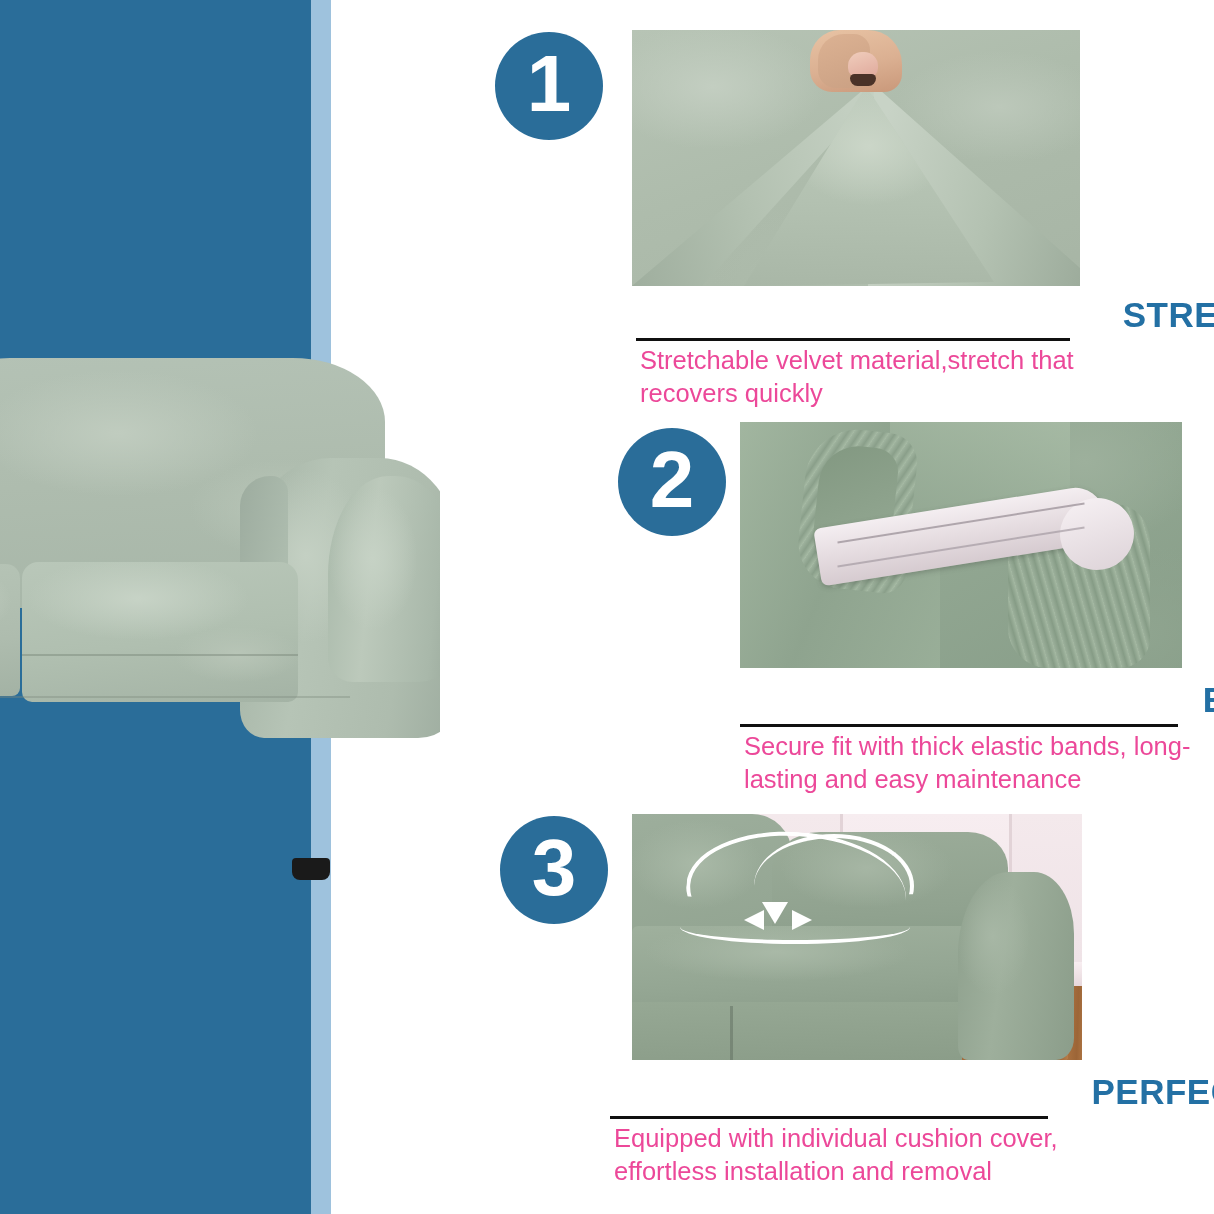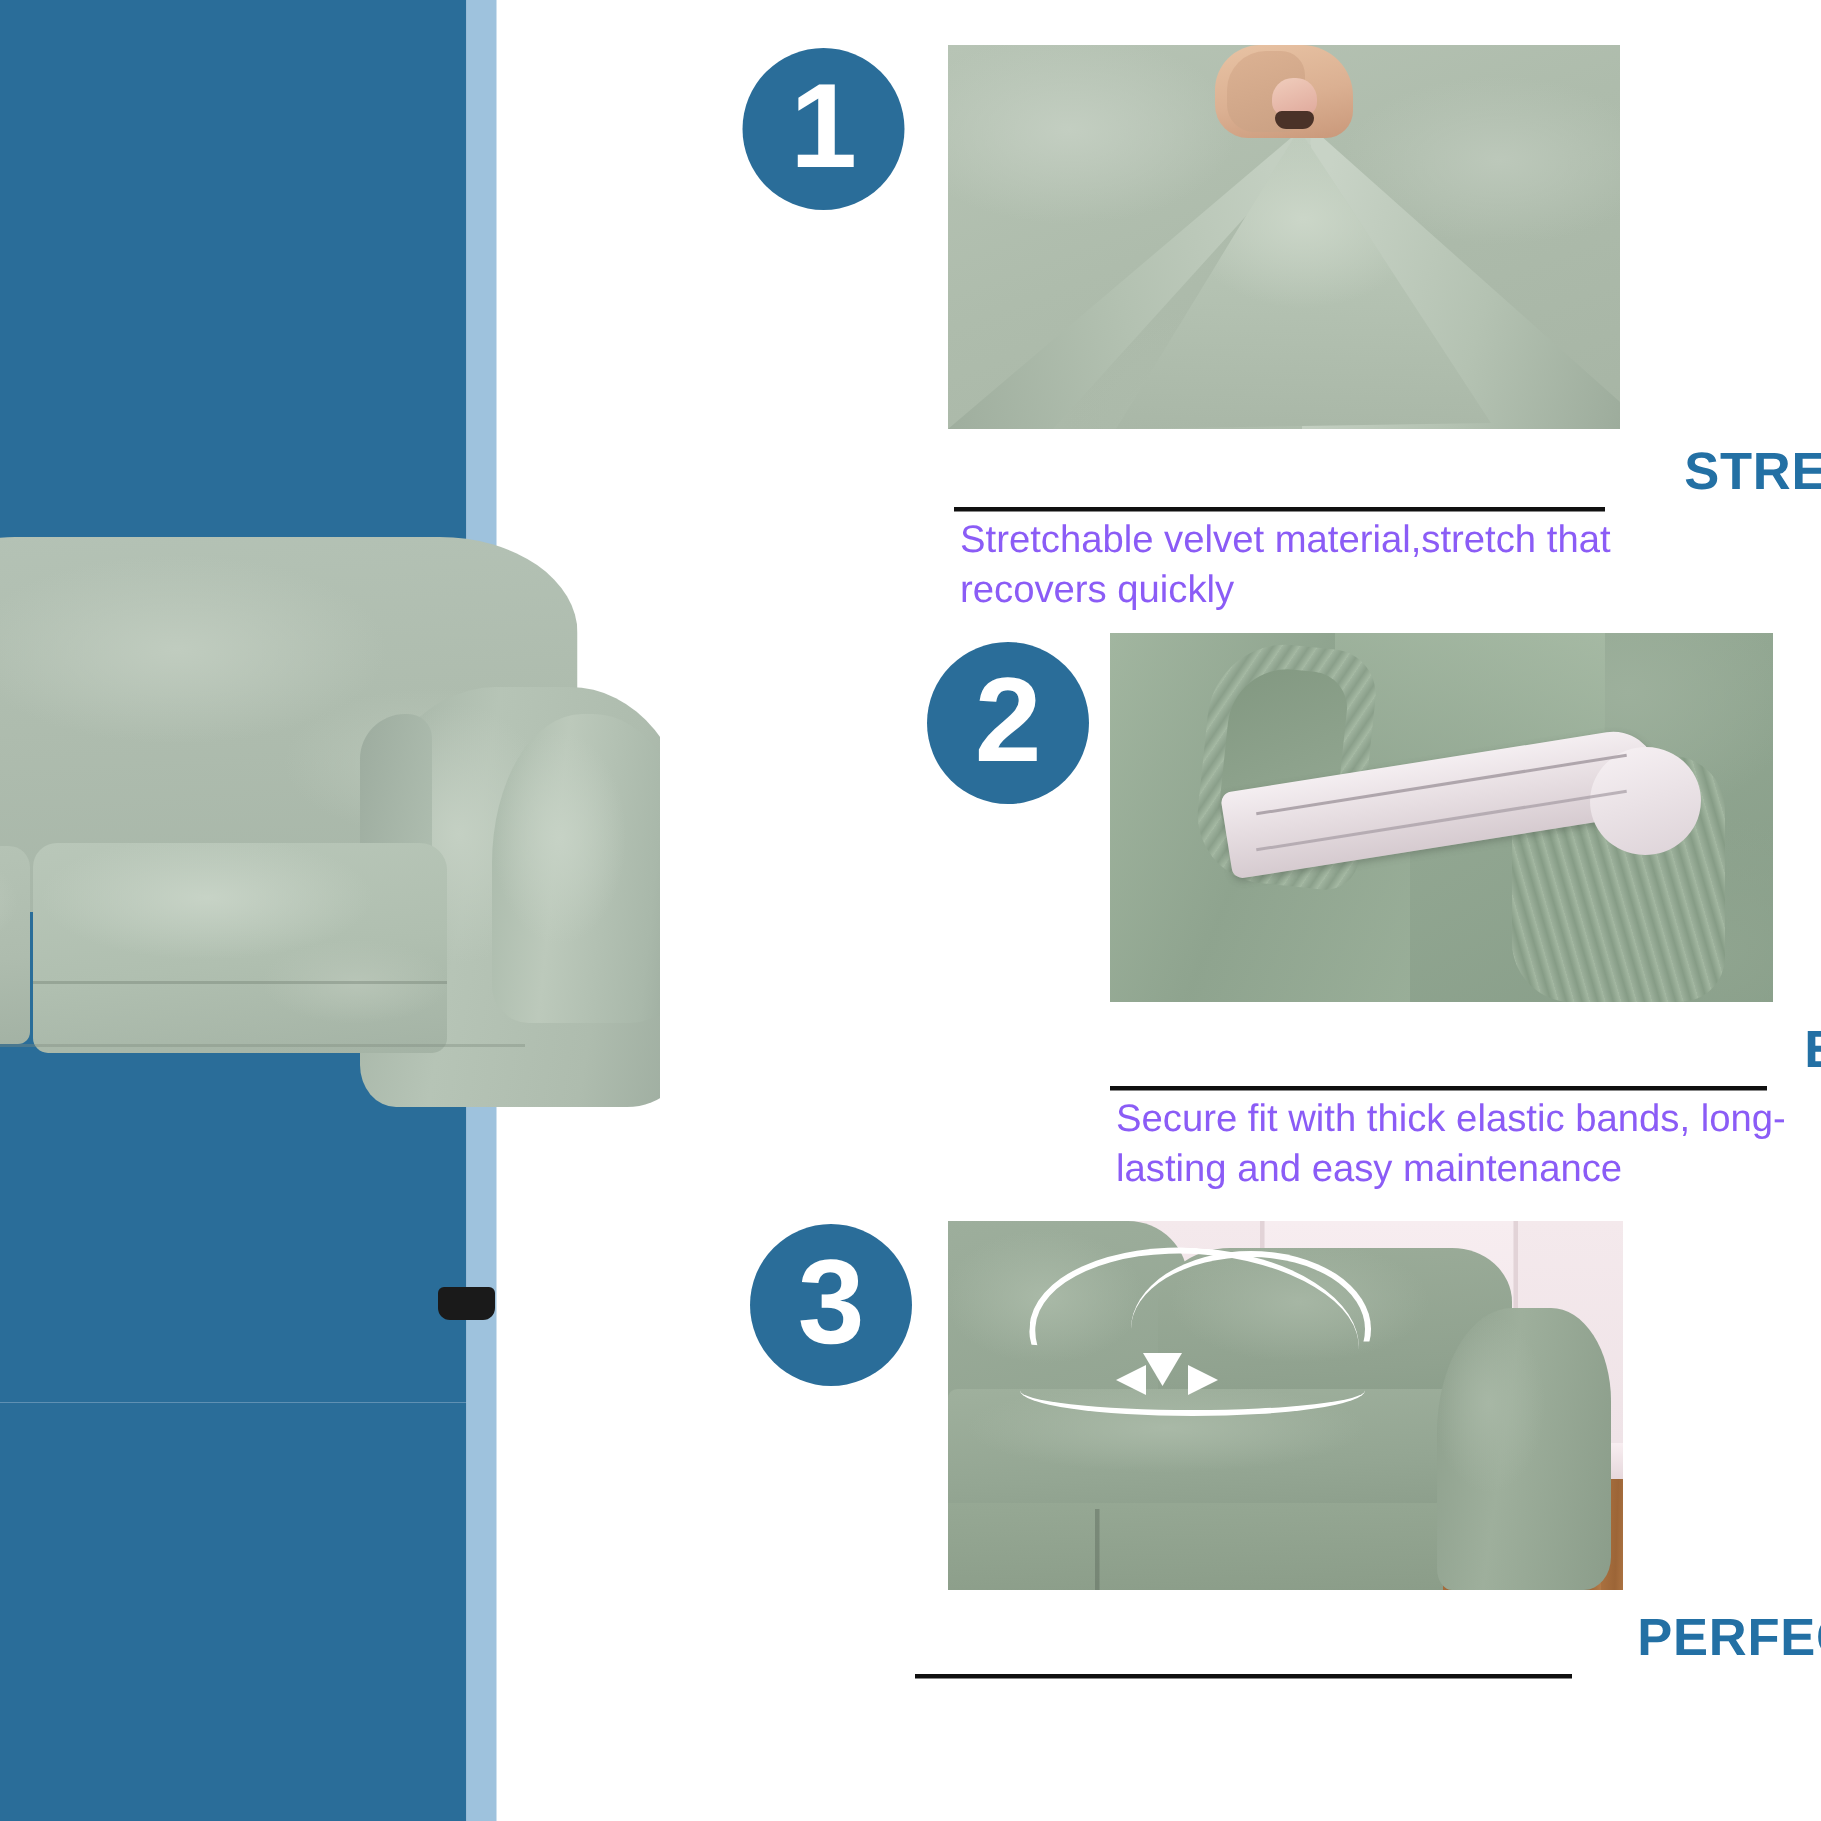--- a/index.html
+++ b/index.html
@@ -162,21 +162,21 @@
     position:absolute; width:100%;
     text-align:center;
     font-size:35px; font-weight:bold; color:#2370a4;
     letter-spacing:0.5px;
     font-family:"Liberation Sans Narrow","Liberation Sans",sans-serif;
     white-space:nowrap;
   }
   .feat-rule{ position:absolute; height:3px; background:#101010; }
   .feat-desc{
     position:absolute;
-    font-size:25.5px; color:#8b5cf6; line-height:1.28;
+    font-size:25.5px; color:#ec4899; line-height:1.28;
   }
 
   
   #photo1{ left:632px; top:30px; width:448px; height:256px; }
   #photo1 .bg{
     position:absolute; inset:0;
     background:
       radial-gradient(ellipse 160px 90px at 18% 22%, #c3cec1 0%, rgba(195,206,193,0) 70%),
       radial-gradient(ellipse 150px 80px at 82% 30%, #bcc8ba 0%, rgba(188,200,186,0) 70%),
       radial-gradient(ellipse 200px 110px at 50% 96%, #b0beae 0%, rgba(176,190,174,0) 72%),
@@ -453,14 +453,15 @@
     <div class="arm3"></div>
     <div class="arrow-baseline"></div>
     <div class="arrow-curve"></div>
     <div class="arrow-curve2"></div>
     <div class="arrow-head-l"></div>
     <div class="arrow-head-c"></div>
     <div class="arrow-head-r"></div>
   </div>
   <div class="feat-title" id="f3-title">PERFECT FIT</div>
   <div class="feat-rule" id="f3-rule"></div>
+  <div class="feat-desc" id="f3-desc">Equipped with individual cushion cover, effortless installation and removal</div>
 
 </div>
 
 </body></html>

